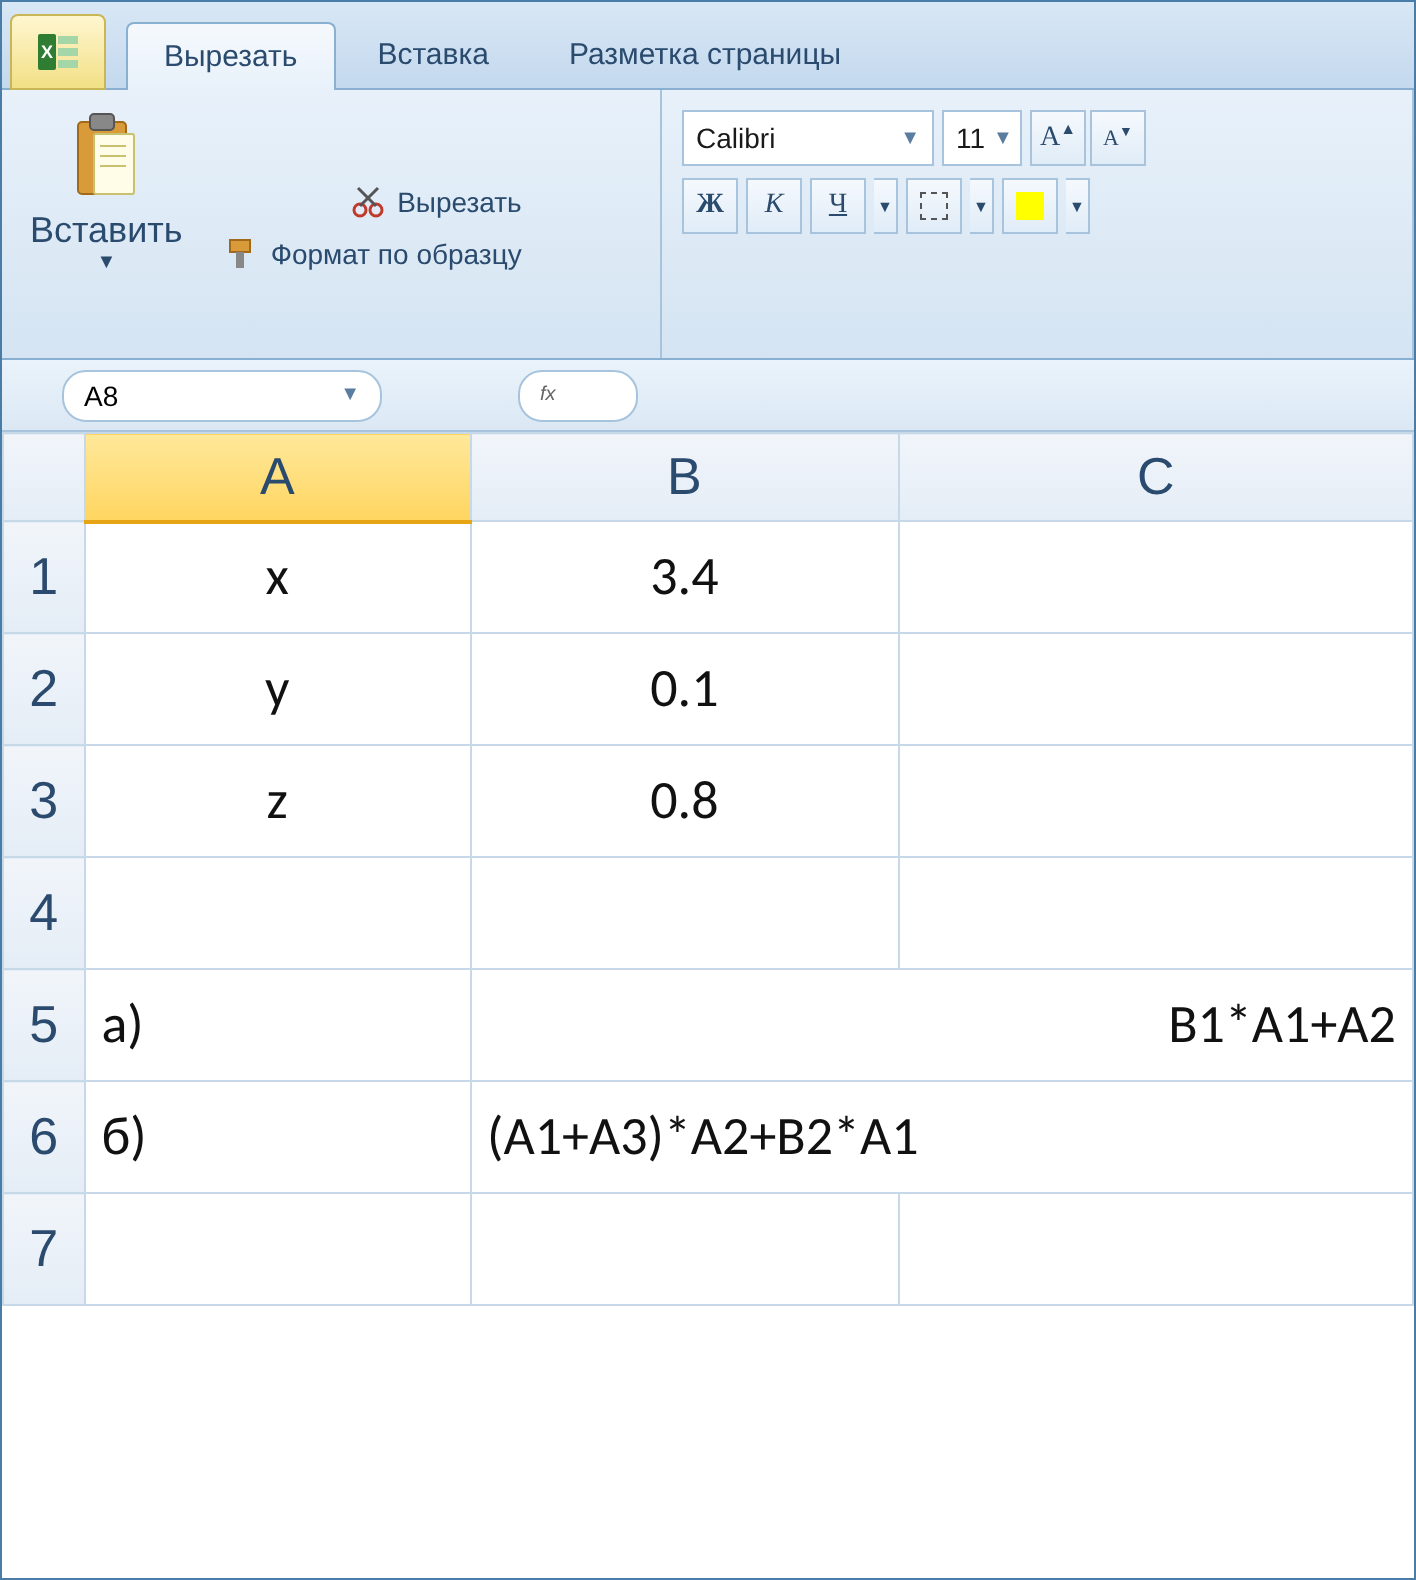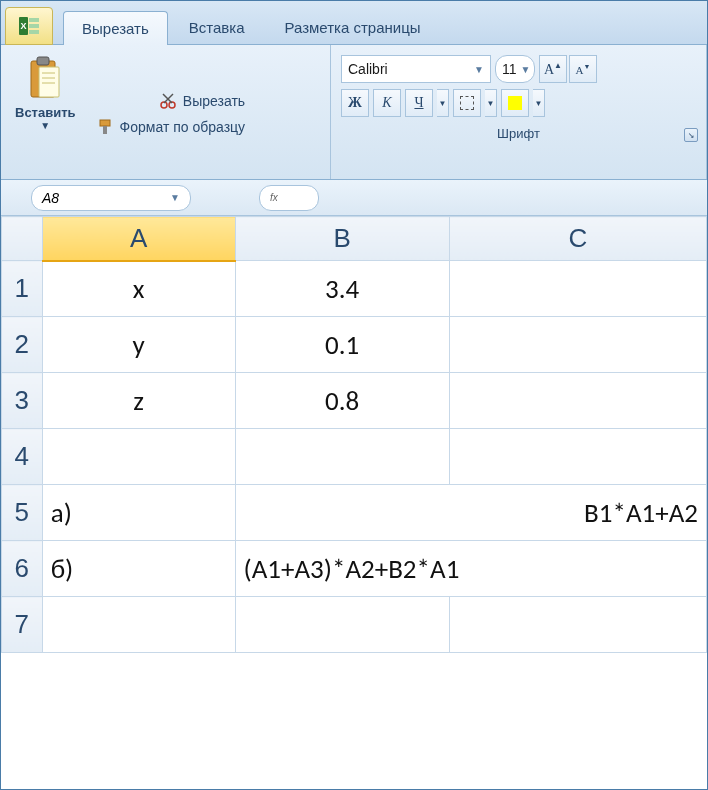--- a/index.html
+++ b/index.html
@@ -101,21 +101,21 @@
       display: flex;
       flex-direction: column;
       align-items: center;
       padding: 6px 8px;
       cursor: pointer;
     }
     .paste-icon {
       width: 40px;
       height: 48px;
     }
-    .paste-label { font-size: 13px; color: #2a4a6e; margin-top: 2px; font-weight: bold; }
+    .paste-label { font-size: 18px; color: #2a4a6e; margin-top: 2px; }
     .paste-arrow { font-size: 10px; color: #2a4a6e; }
     .clip-buttons { display: flex; flex-direction: column; justify-content: center; gap: 4px; padding-left: 6px; align-items: flex-end; }
     .clip-btn {
       display: flex;
       align-items: center;
       gap: 6px;
       padding: 2px 6px;
       cursor: pointer;
       font-size: 14px;
       color: #2a4a6e;
@@ -127,22 +127,22 @@
     .font-select {
       background: #fff;
       border: 1px solid #a8c4dd;
       height: 28px;
       display: flex;
       align-items: center;
       padding: 0 6px;
       font-size: 14px;
       color: #1a1a1a;
     }
-    .name-select { width: 150px; text-align: right; }
-    .size-select { width: 40px; border-radius: 12px; }
+    .name-select { width: 126px; text-align: right; }
+    .size-select { width: 40px; }
     .dropdown-arrow { margin-left: auto; color: #5a7ca0; font-size: 10px; padding-left: 4px; }
     .fsize-btns { display: flex; gap: 2px; }
     .sq-btn {
       width: 28px; height: 28px;
       border: 1px solid #a8c4dd;
       background: linear-gradient(to bottom, #f5f9fd, #e0ecf7);
       display: flex; align-items: center; justify-content: center;
       cursor: pointer;
       font-size: 14px;
       color: #2a4a6e;
@@ -165,21 +165,20 @@
       background: #fff;
       border: 1px solid #a8c4dd;
       border-radius: 12px;
       margin: 4px 8px 4px 30px;
       height: 26px;
       width: 160px;
       display: flex;
       align-items: center;
       padding: 0 10px;
       font-size: 14px;
-      font-style: italic;
     }
     .namebox-arrow { margin-left: auto; font-size: 10px; color: #5a7ca0; }
     .fx-btn {
       width: 60px;
       background: #fff;
       border: 1px solid #a8c4dd;
       border-radius: 12px;
       height: 26px;
       margin-left: 60px;
       display: flex;
@@ -319,24 +318,20 @@
           <div class="sq-btn">
               <div class="border-prev"></div>
             </div>
           <div class="sq-btn split-arrow">▼</div>
           <div class="sq-btn">
               <div class="fill-prev"></div>
             </div>
           <div class="sq-btn split-arrow">▼</div>
         </div>
       </div>
-      <div class="ribbon-group-label">
-        <span>Шрифт</span>
-        <span class="dialog-launcher"></span>
-      </div>
     </div>
   </div>
 
   <div class="fxrow">
     <div class="namebox">
       <span>A8</span>
       <span class="namebox-arrow">▼</span>
     </div>
     <div class="fx-btn">
       <span>fx</span>

